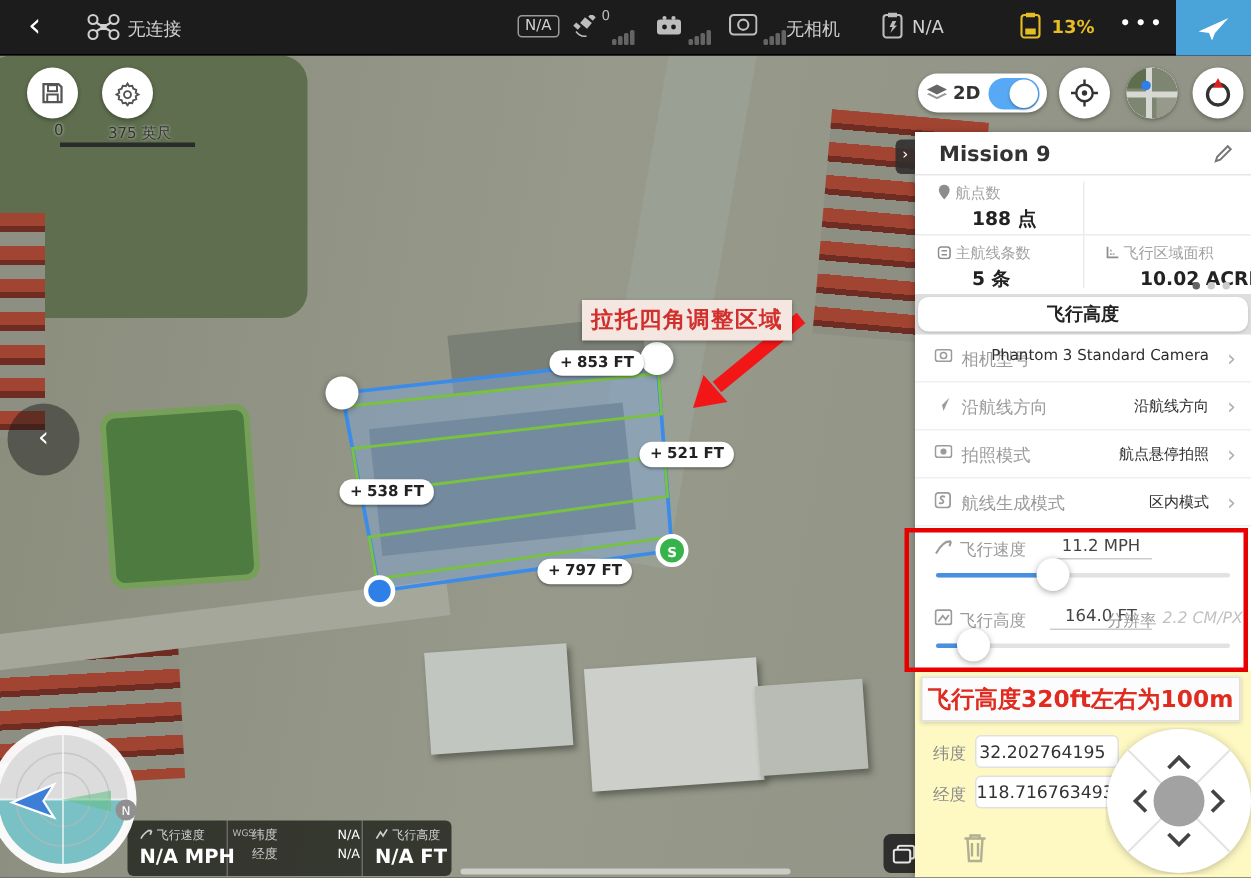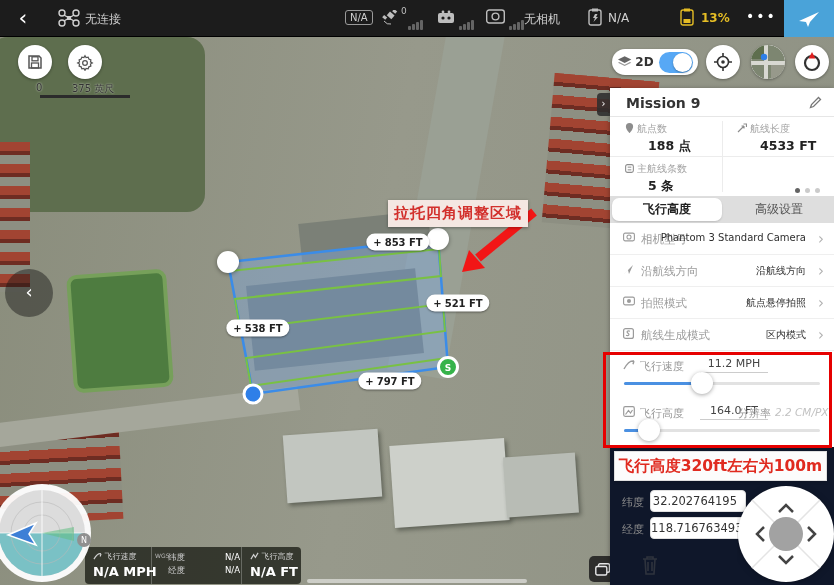--- a/index.html
+++ b/index.html
@@ -121,21 +121,21 @@
                 border-bottom:1px solid #ccc; padding-bottom:2px; }
   .slrow .res-lab { position:absolute; left:128px; top:7px; font-size:11px; color:#9a9a9a; }
   .slrow .res-val { position:absolute; left:165px; top:7px; font-size:10.5px; color:#c2c2c2;font-style:italic; }
   .track { position:absolute; left:14px; right:14px; top:30px; height:3px; background:#e2e2e2; border-radius:2px; }
   .fill { position:absolute; left:0; top:0; height:3px; background:#4a90e2; border-radius:2px; }
   .thumb { position:absolute; top:-10px; width:22px; height:22px; border-radius:50%; background:#fff;
            box-shadow:0 1px 4px rgba(0,0,0,.35); cursor:pointer; }
   .fill-speed { width:40%; } .thumb-speed { left:calc(40% - 11px); }
   .fill-alt { width:13%; } .thumb-alt { left:calc(13% - 11px); }
   .red-outline { position:absolute; left:603px; top:352px; width:229px; height:96px; border:3px solid #e60000; z-index:30; pointer-events:none; }
-  .p-lower { position:absolute; left:0; top:359px; width:100%; height:138px; background:#0f172a; }
+  .p-lower { position:absolute; left:0; top:359px; width:100%; height:138px; background:#fef9c3; }
   .note-box { position:absolute; left:4px; top:4px; width:213px; height:30px; background:#fcfcfc; border:1px solid #e0e0e0;
               box-shadow:0 1px 3px rgba(0,0,0,.18); color:#e02b20; font-weight:bold; font-size:15.5px; text-align:center; line-height:29px; white-space:nowrap; }
   .crow { position:absolute; left:0; width:100%; height:22px; }
   .crow .lab { position:absolute; left:12px; top:5px; font-size:11px; color:#8b8b8b; }
   .crow .box { position:absolute; left:40px; top:0; width:96px; height:22px; background:#fff; border:1px solid #e0e0e0;
                border-radius:4px; font-size:11.5px; color:#333; text-align:right; padding:3px 8px 0 0; }
   .dpad { position:absolute; left:127px; top:397px; width:98px; height:98px; }
 
   .watermark { position:absolute; left:596px; top:551px; z-index:50; font-size:21px; color:rgba(60,60,60,.5); letter-spacing:1px; white-space:nowrap; }
   .trash-wm { position:absolute; left:640px; top:553px; z-index:49; opacity:.45; }
@@ -358,43 +358,42 @@
 
     <div class="stats">
       <div class="vline"></div>
         <div class="hline"></div>
       <div class="scell" style="left:0;top:0">
         <div class="lab"><svg width="9" height="10" viewBox="0 0 10 11">
               <path d="M5 0 a4 4 0 0 1 4 4 c0 3-4 7-4 7 s-4-4-4-7 a4 4 0 0 1 4-4" fill="#8d8d8d"></path>
             </svg><span>航点数</span></div>
         <div class="val">188 点</div>
       </div>
-      <div class="scell" style="left:50%;top:0">
-        <div class="lab"><svg width="10" height="10" viewBox="0 0 10 10">
-              <path d="M1 9 L7 3 M7 3 l-2.5 0 M7 3 l0 2.5 M6.5 1 h3 v3" stroke="#8d8d8d" fill="none" stroke-width="1.2"></path>
-            </svg><span>航线长度</span></div>
-        <div class="val">4533 FT</div>
-      </div>
       <div class="scell" style="left:0;top:40px">
         <div class="lab"><svg width="9" height="9" viewBox="0 0 10 10">
               <rect x="0.7" y="0.7" width="8.6" height="8.6" rx="2" fill="none" stroke="#8d8d8d" stroke-width="1.2"></rect>
               <path d="M3 3.5 h4 M3 6.5 h4" stroke="#8d8d8d" stroke-width="1.1"></path>
             </svg><span>主航线条数</span></div>
         <div class="val">5 条</div>
       </div>
+      <div class="scell" style="left:50%;top:40px">
+        <div class="lab"><svg width="9" height="9" viewBox="0 0 10 10">
+              <path d="M1.5 0.5 V8.5 H9.5 M3.5 6 h1 M3.5 3.5 h1 M6 6.5 v-1" stroke="#8d8d8d" fill="none" stroke-width="1.3"></path>
+            </svg><span>飞行区域面积</span></div>
+        <div class="val">10.02 ACRE</div>
+      </div>
       <div class="dots">
           <i class="on"></i>
           <i></i>
           <i></i>
         </div>
     </div>
 
     <div class="tabs">
       <div class="tab active">飞行高度</div>
-      <div class="tab">高级设置</div>
     </div>
 
     <div class="srow" style="top:135px">
       <svg class="ic" width="12" height="10" viewBox="0 0 14 11">
           <rect x="0.7" y="1" width="12.6" height="9" rx="1.8" fill="none" stroke="#9b9b9b" stroke-width="1.3"></rect>
           <circle cx="7" cy="5.5" r="2.4" fill="none" stroke="#9b9b9b" stroke-width="1.2"></circle>
         </svg>
       <span class="lab">相机型号</span>
       <span class="val">Phantom 3 Standard Camera</span>
       <span class="chev">›</span>

